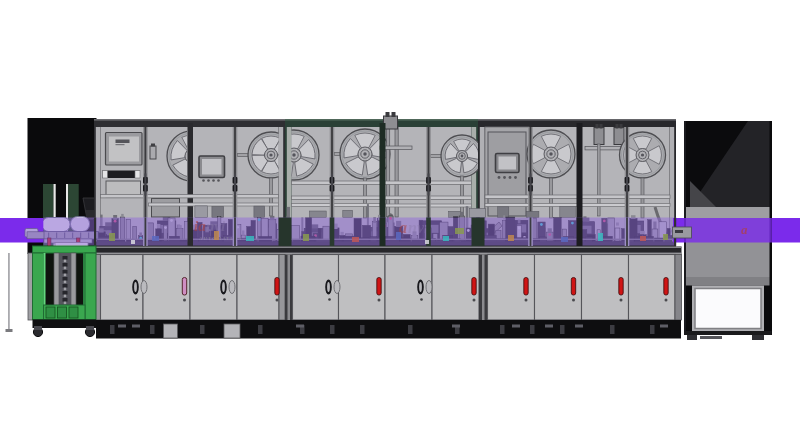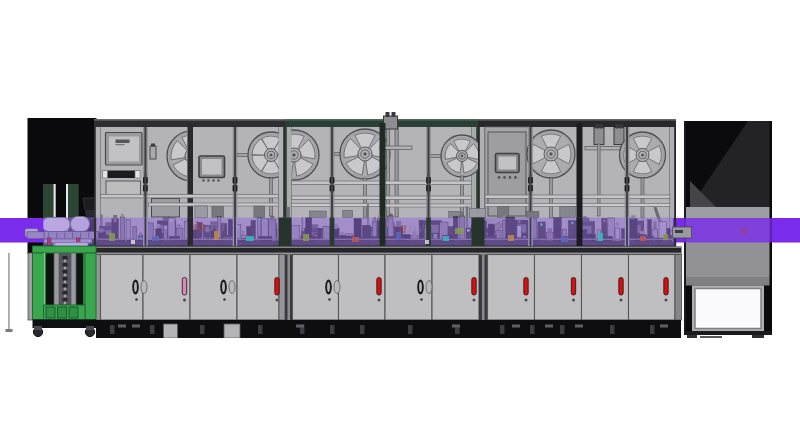--- a/index.html
+++ b/index.html
@@ -1,16 +1,16 @@
 <!DOCTYPE html>
 <html><head>
 <meta charset="utf-8">
 <style>
 html,body{margin:0;padding:0;background:#fff;font-family:"Liberation Sans",sans-serif;}
-#stage{position:relative;width:800px;height:338px;overflow:hidden;}
+#stage{position:relative;width:800px;height:438px;overflow:hidden;}
 </style>
 </head>
 <body>
 <div id="stage">
 <svg width="800" height="438" viewBox="0 0 800 438" xmlns="http://www.w3.org/2000/svg">
       <defs>
         <g id="reel6">
           <circle r="23" fill="#acacb0" stroke="#4e4e52" stroke-width="1.3"></circle>
           <circle r="21" fill="none" stroke="#90959a" stroke-width="0.7"></circle>
           <g transform="rotate(0.0)">

